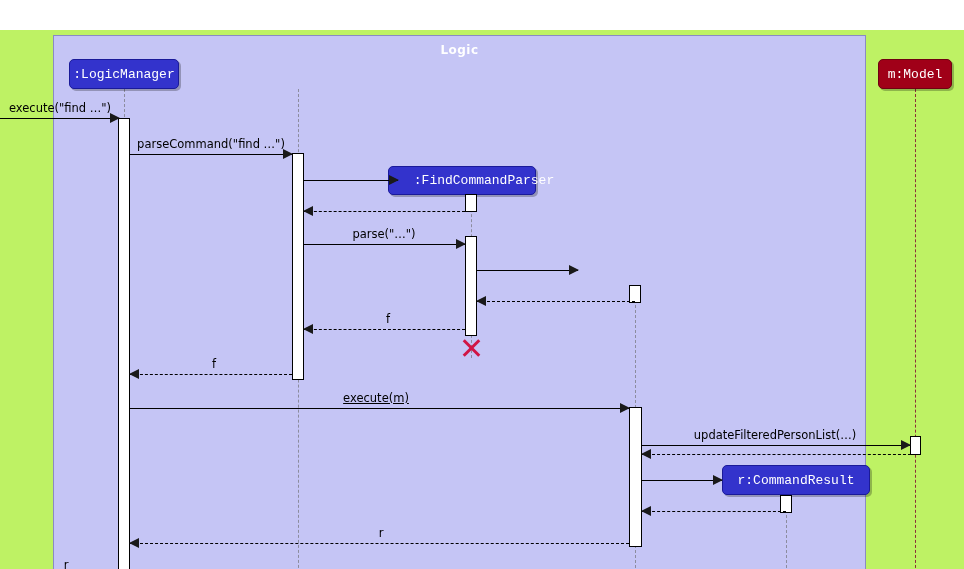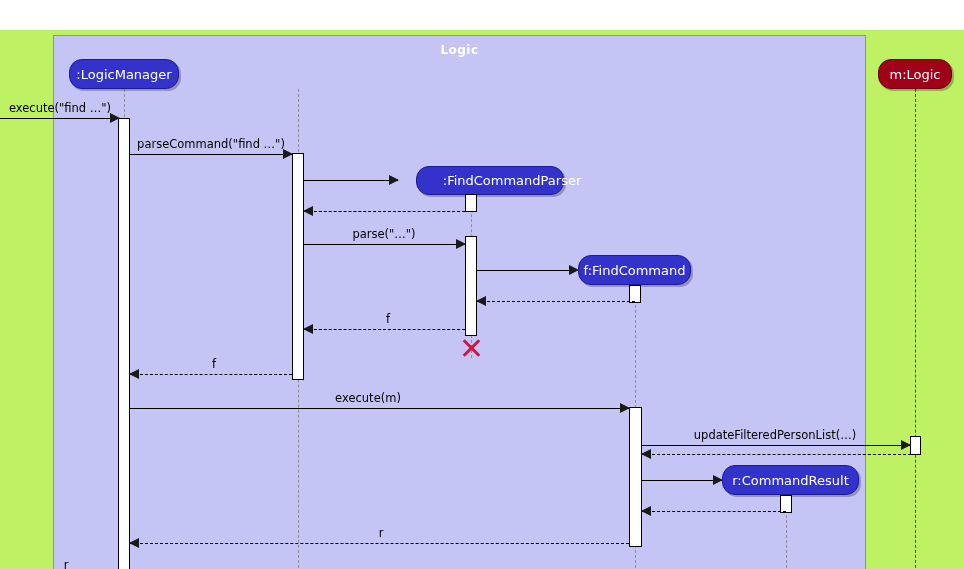--- a/index.html
+++ b/index.html
@@ -56,28 +56,29 @@
     width: 0;
     border-left: 1px dashed #8c8c9e;
   }
   .lifeline-model {
     border-left: 1px dashed #8a3038;
   }
 
   .participant {
     position: absolute;
     box-sizing: border-box;
-    border-radius: 13px;
+    border-radius: 5px;
     display: flex;
     align-items: center;
     justify-content: center;
     font-size: 13px;
     color: #ffffff;
     white-space: nowrap;
     box-shadow: 2px 2px 0 rgba(0,0,0,0.25);
+    font-family: Liberation Mono, monospace;
   }
   .participant.blue {
     background: #3333cc;
     border: 1px solid #1a1a99;
   }
   .participant.red {
     background: #a00018;
     border: 1px solid #700010;
   }
 
@@ -160,31 +161,28 @@
   <div class="lifeline" style="left:124px; top:59px;  height:504px;"></div>
   <div class="lifeline" style="left:298px; top:59px;  height:504px;"></div>
   <div class="lifeline" style="left:471px; top:164px; height:164px;"></div>
   <div class="lifeline" style="left:635px; top:255px; height:308px;"></div>
   <div class="lifeline" style="left:786px; top:465px; height:98px;"></div>
   <div class="lifeline lifeline-model" style="left:915px; top:59px;  height:504px;"></div>
 
   <div class="participant blue" style="left:69px; top:29px; width:110px; height:30px;">
     <span>:LogicManager</span>
   </div>
-  <div class="participant blue" style="left:416px; top:136px; width:148px; height:29px;padding-left:44px;">
+  <div class="participant blue" style="left:388px; top:136px; width:148px; height:29px;padding-left:44px;">
     <span>:FindCommandParser</span>
   </div>
-  <div class="participant blue" style="left:578px; top:225px; width:113px; height:30px;">
-    <span>f:FindCommand</span>
-  </div>
-  <div class="participant blue" style="left:722px; top:435px; width:137px; height:30px;">
+  <div class="participant blue" style="left:722px; top:435px; width:148px; height:30px;">
     <span>r:CommandResult</span>
   </div>
   <div class="participant red" style="left:878px; top:29px; width:74px; height:30px;">
-    <span>m:Logic</span>
+    <span>m:Model</span>
   </div>
 
   <div class="activation" style="left:118px; top:88px;  width:12px; height:460px;"></div>
   <div class="activation" style="left:292px; top:123px; width:12px; height:227px;"></div>
   <div class="activation" style="left:465px; top:164px; width:12px; height:18px;"></div>
   <div class="activation" style="left:465px; top:206px; width:12px; height:100px;"></div>
   <div class="activation" style="left:629px; top:255px; width:12px; height:18px;"></div>
   <div class="activation" style="left:629px; top:377px; width:13px; height:140px;"></div>
   <div class="activation" style="left:780px; top:465px; width:12px; height:18px;"></div>
   <div class="activation" style="left:910px; top:406px; width:11px; height:19px;"></div>
@@ -237,21 +235,21 @@
 
   <div class="msg dashed" style="left:130px; top:344px; width:162px;">
     <div class="line"></div>
     <div class="arrowhead left"></div>
     <div class="msg-label" style="left:84px; top:-17px;">f</div>
   </div>
 
   <div class="msg" style="left:130px; top:378px; width:499px;">
     <div class="line"></div>
     <div class="arrowhead right"></div>
-    <div class="msg-label" style="left:238px; top:-17px;">execute(m)</div>
+    <div class="msg-label" style="left:246px; top:-17px;text-decoration:underline;">execute(m)</div>
   </div>
 
   <div class="msg" style="left:642px; top:415px; width:268px;">
     <div class="line"></div>
     <div class="arrowhead right"></div>
     <div class="msg-label" style="left:133px; top:-17px;">updateFilteredPersonList(…)</div>
   </div>
 
   <div class="msg dashed" style="left:642px; top:424px; width:269px;">
     <div class="line"></div>

